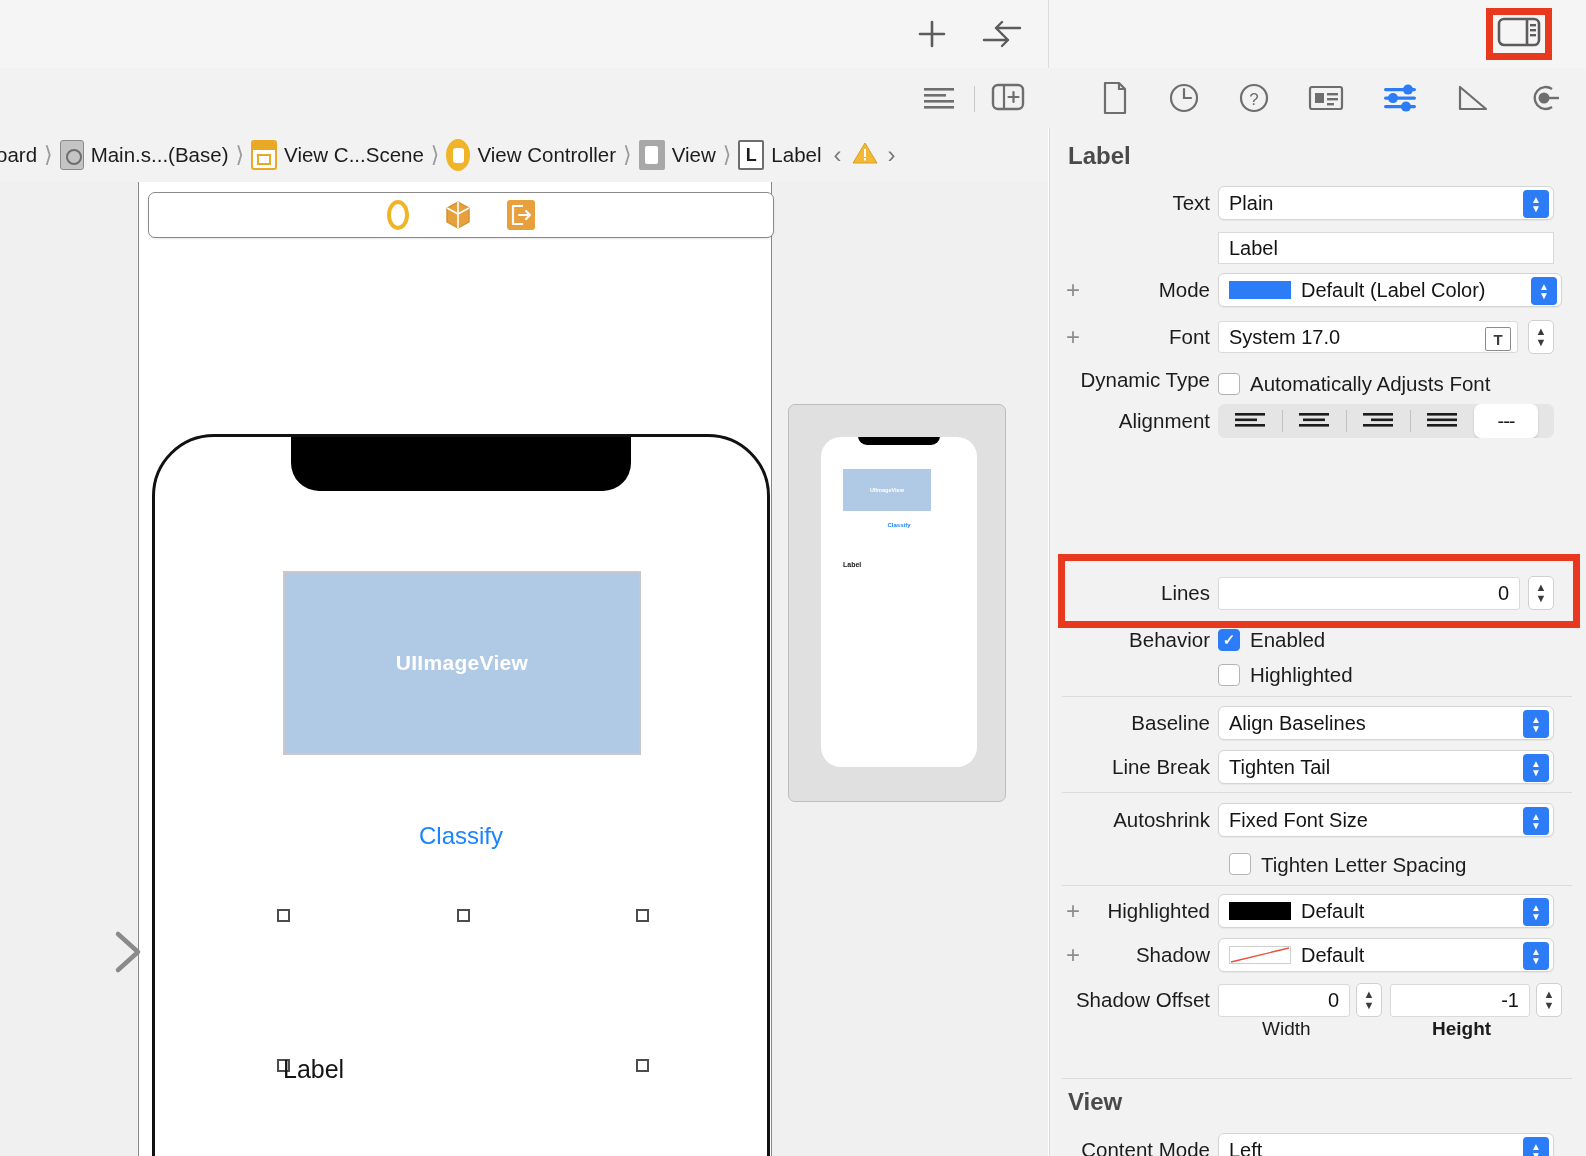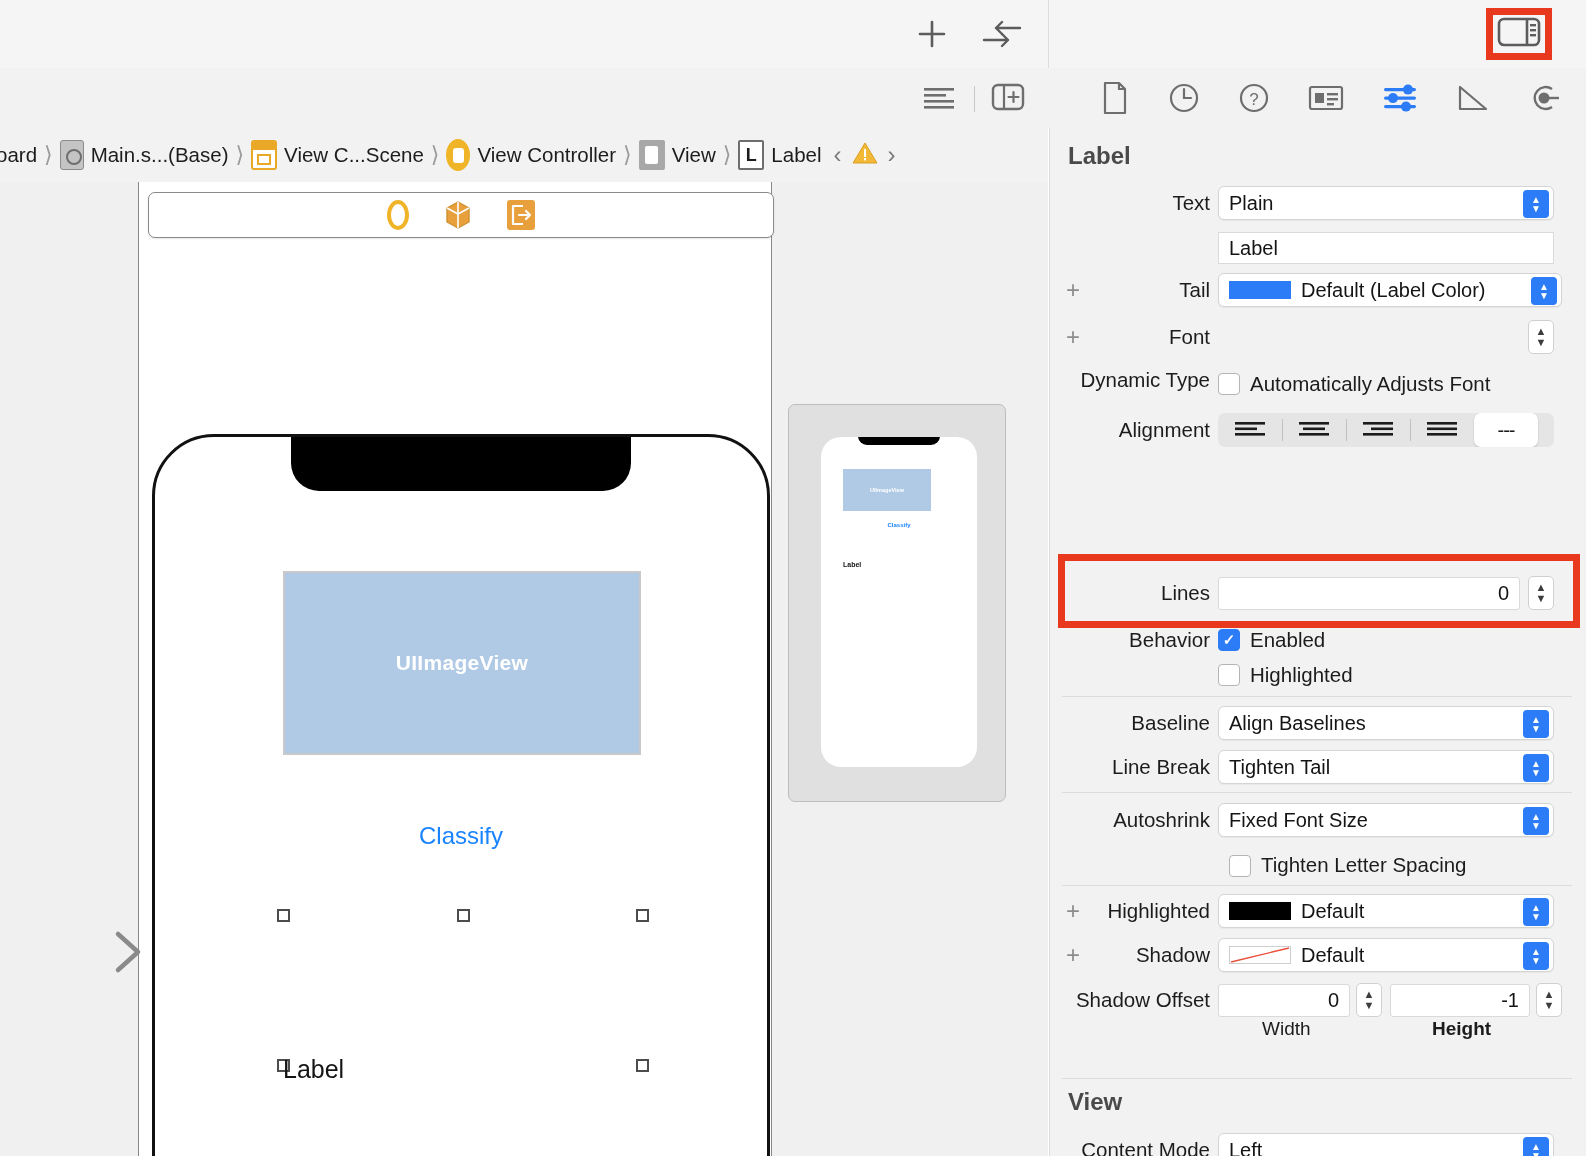--- a/index.html
+++ b/index.html
@@ -555,51 +555,57 @@
     <div class="row" style="top:100px">
       <span class="field-wrap">
         <span class="textfield" style="width:336px">
           <span>Label</span>
         </span>
       </span>
     </div>
 
     <div class="row" style="top:142px">
       <span class="plus-col">+</span>
-      <span class="lbl">Tail</span>
+      <span class="lbl">Mode</span>
       <span class="field-wrap">
         <span class="popup" style="width:344px">
           <span class="swatch" style="background:#2b7cf6"></span>
           <span>Default (Label Color)</span>
           <span class="popup-arrows">
               <span>▲</span>
               <span>▼</span>
             </span>
         </span>
       </span>
     </div>
 
     <div class="row" style="top:189px">
       <span class="plus-col">+</span>
       <span class="lbl">Font</span>
+      <span class="field-wrap">
+        <span class="textfield" style="width:300px; position:relative; border-radius:3px;">
+          <span>System 17.0</span>
+          <span class="font-tbtn">T</span>
+        </span>
+      </span>
       <span class="stepper" style="position:absolute; left:478px;">
           <span>▲</span>
           <span>▼</span>
         </span>
     </div>
 
     <div class="row" style="top:232px">
       <span class="lbl">Dynamic Type</span>
       <span class="field-wrap" style="display:flex; align-items:center;margin-top:8px;">
         <span class="checkbox"></span>
         <span class="chk-label">Automatically Adjusts Font</span>
       </span>
     </div>
 
-    <div class="row" style="top:282px">
+    <div class="row" style="top:273px">
       <span class="lbl">Alignment</span>
       <span class="field-wrap">
         <span class="seg-group" style="width:336px">
           <span class="seg">
             <svg width="34" height="20" viewBox="0 0 34 20">
                 <rect x="2" y="2" width="30" height="2.6" fill="#1c1c1c"></rect>
                 <rect x="2" y="7.5" width="22" height="2.6" fill="#1c1c1c"></rect>
                 <rect x="2" y="13" width="30" height="2.6" fill="#1c1c1c"></rect>
               </svg>
           </span>
@@ -695,21 +701,21 @@
           <span>Fixed Font Size</span>
           <span class="popup-arrows">
               <span>▲</span>
               <span>▼</span>
             </span>
         </span>
       </span>
     </div>
 
     <div class="row" style="top:717px">
-      <span class="field-wrap" style="display:flex; align-items:flex-end;padding-left:11px;">
+      <span class="field-wrap" style="display:flex; align-items:flex-start;padding-left:11px;">
         <span class="checkbox"></span>
         <span class="chk-label">Tighten Letter Spacing</span>
       </span>
     </div>
 
     <div class="divider" style="top:757px"></div>
 
     <div class="row" style="top:763px">
       <span class="plus-col">+</span>
       <span class="lbl">Highlighted</span>

